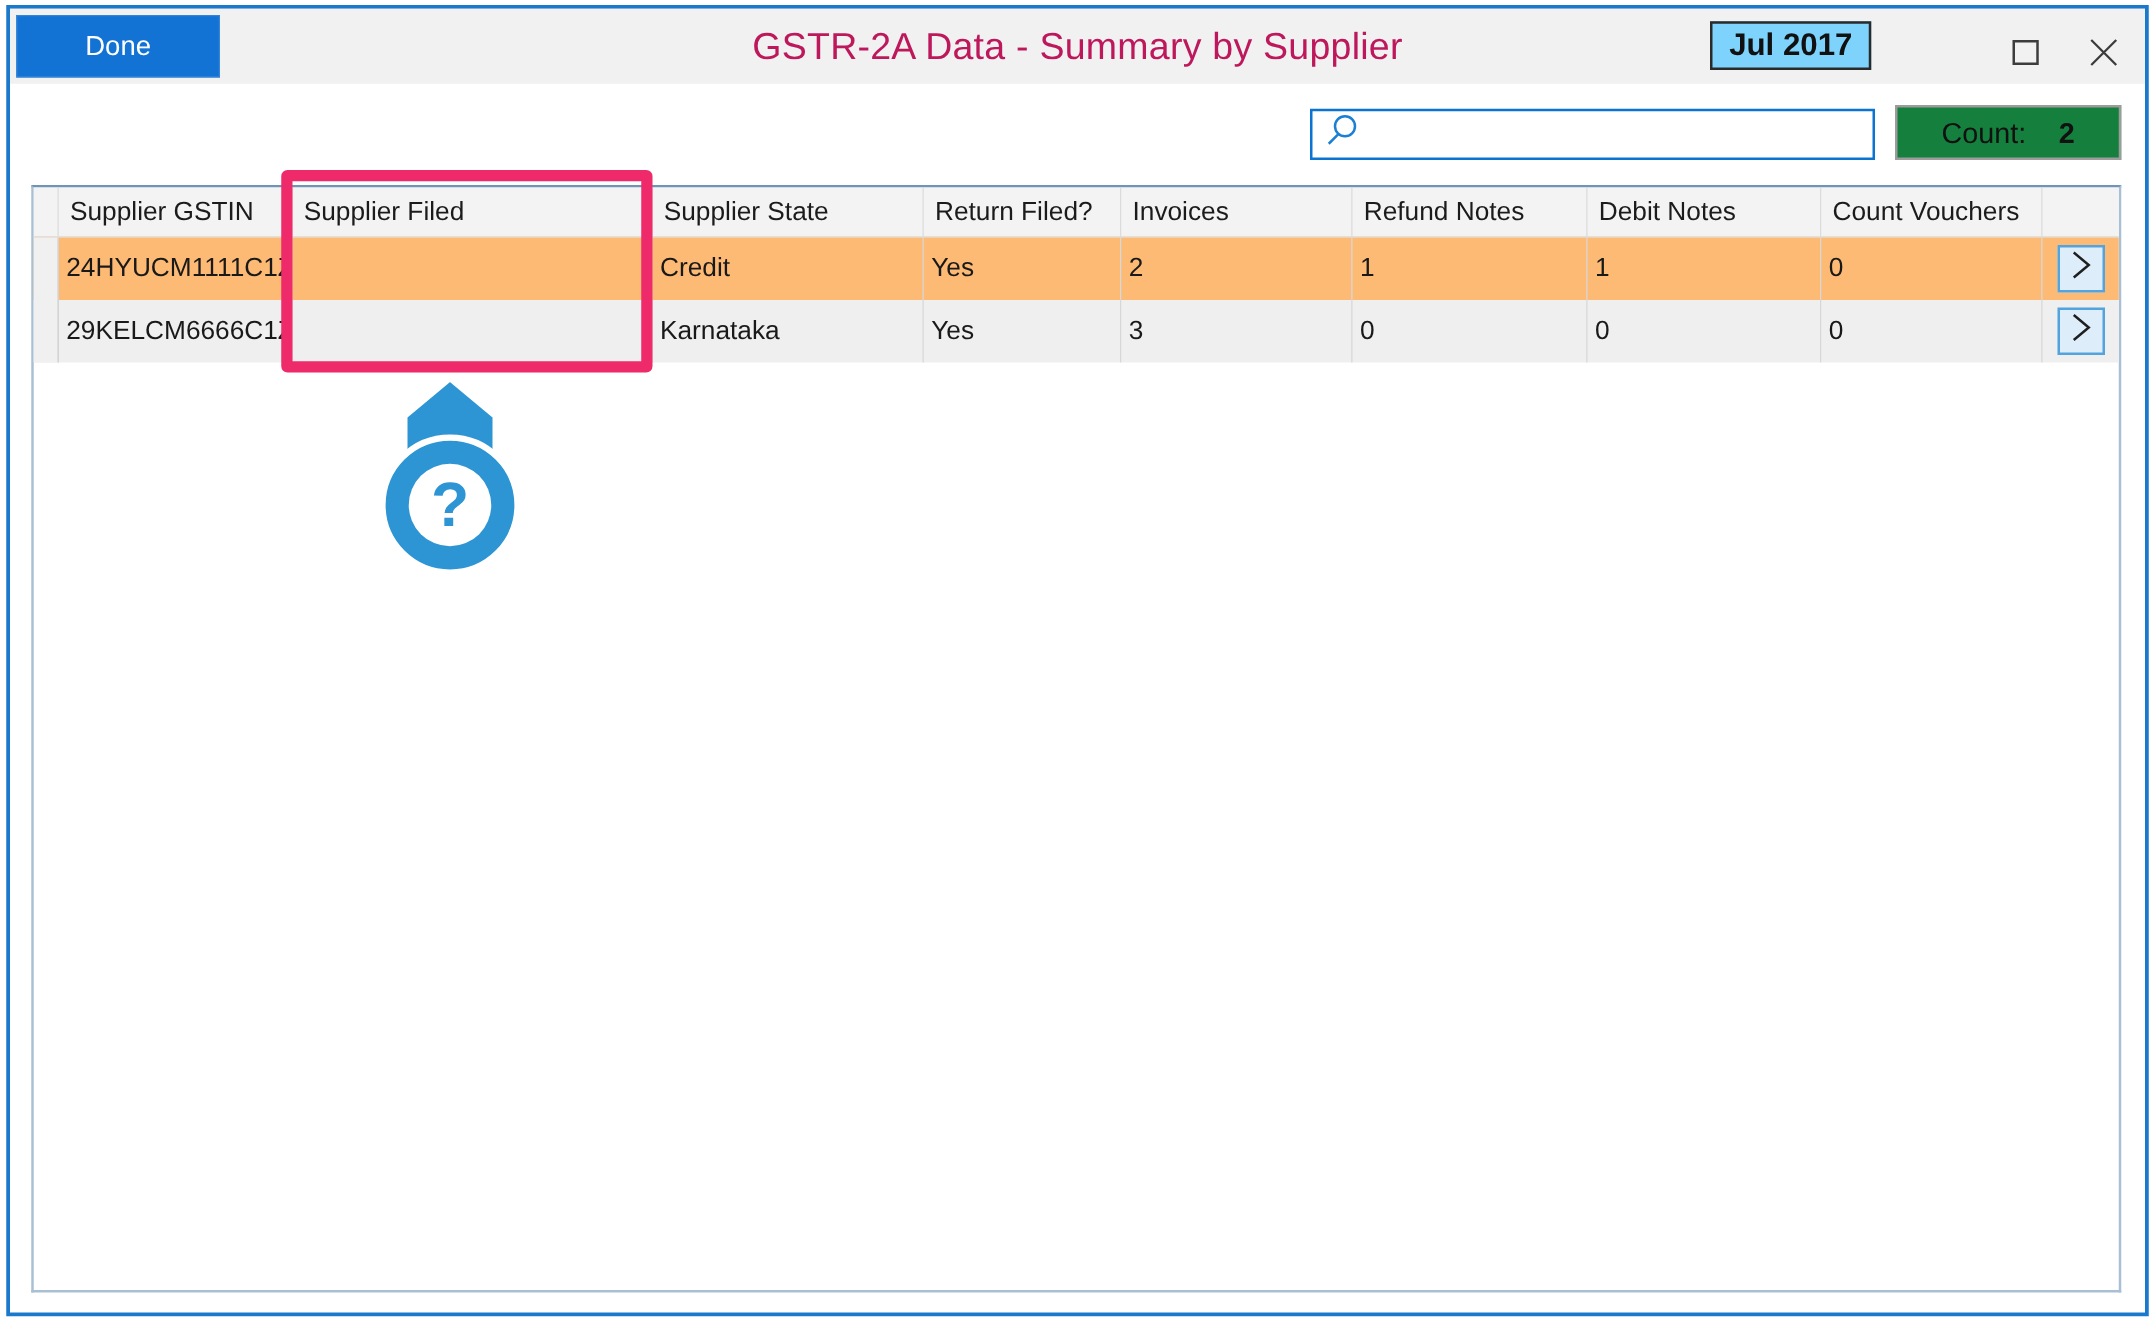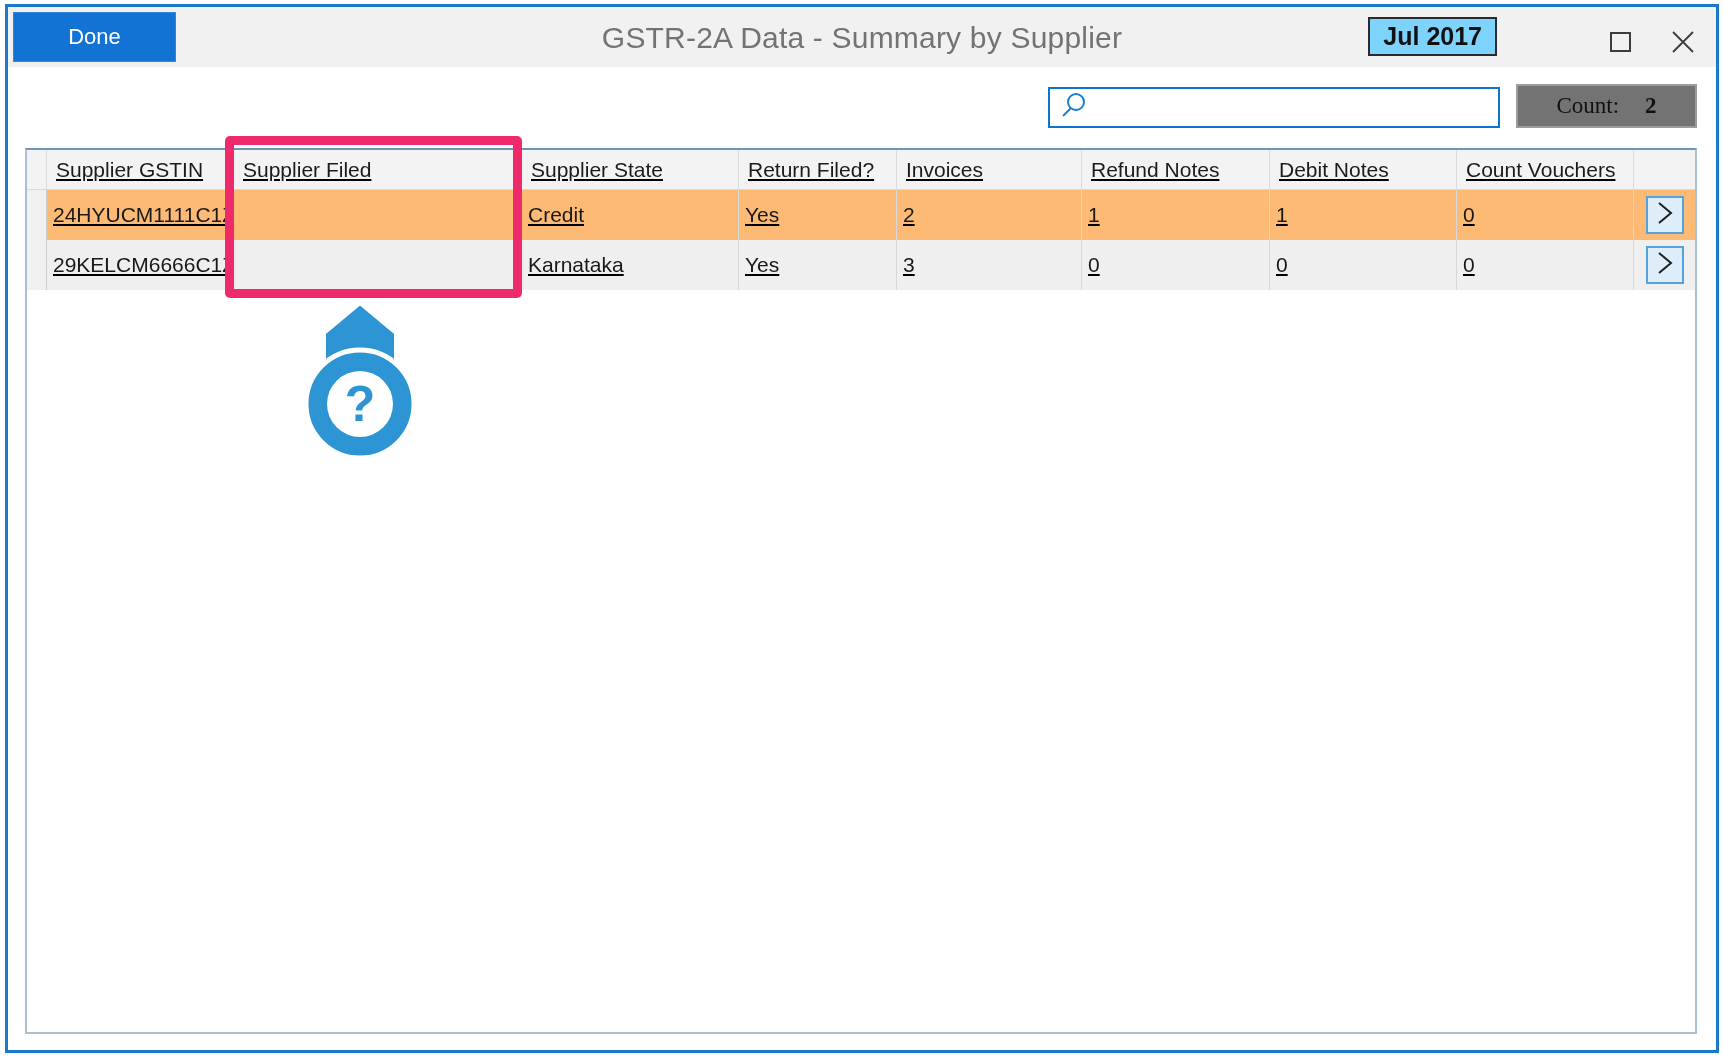--- a/index.html
+++ b/index.html
@@ -14,21 +14,21 @@
   }
   .done-btn {
     position:absolute; left:5px; top:5px; width:163px; height:50px;
     background:#1273d4; border:1px solid #3584d8; color:#ffffff;
     font-size:22px; display:flex; align-items:center; justify-content:center;
     cursor:pointer;
   }
   .window-title {
     position:absolute; left:0; right:0; top:0; height:62px;
     display:flex; align-items:center; justify-content:center;
-    font-size:30px; color:#737373; letter-spacing:0.2px;
+    font-size:30px; color:#be185d; letter-spacing:0.2px;
   }
   .period-box {
     position:absolute; right:219px; top:10px; height:39px;
     border:2px solid #2a2a2a; background:#7dd3fc;
     padding:0 13px; display:flex; align-items:center;
     font-size:25px; font-weight:bold; color:#111;
   }
   .win-btn { position:absolute; top:22px; width:30px; height:30px; display:flex; align-items:center; justify-content:center; cursor:pointer; }
   .max-btn { right:80px; }
   .close-btn { right:18px; }
@@ -37,34 +37,33 @@
     position:absolute; left:1040px; top:80px; width:452px; height:41px;
     border:2px solid #0b74d1; background:#ffffff; display:flex; align-items:center;
   }
   .search-box svg { margin-left:9px; }
   .search-input {
     border:none; outline:none; flex:1; height:100%; font-size:20px;
     font-family:"Liberation Sans", sans-serif; background:transparent; padding:0 8px; color:#222;
   }
   .count-box {
     position:absolute; right:19px; top:77px; width:181px; height:44px;
-    border:2px solid #9c9c9c; background:#737373;
+    border:2px solid #9c9c9c; background:#15803d;
     display:flex; align-items:center; justify-content:center; gap:26px;
-    font-size:23px; color:#111;font-family:Liberation Serif, serif;
+    font-size:23px; color:#111;
   }
   .count-box .count-value { font-weight:bold; }
   
   .list {
     position:absolute; left:17px; top:141px; width:1672px; height:886px;
     border:2px solid #a9bfd4; border-top-color:#6f94b5; background:#ffffff;
   }
   .grid-row {
     display:grid;
     grid-template-columns:20px 187px 288px 217px 158px 185px 188px 187px 177px 1fr;
-    text-decoration:underline;
   }
   .header-row { height:40px; background:#f3f3f3; border-bottom:1px solid #d9d9d9; }
   .header-cell {
     font-size:21px; color:#1b1b1b; display:flex; align-items:center;
     padding-left:9px; border-right:1px solid #dcdcdc; overflow:hidden; white-space:nowrap;
   }
   .header-cell:last-child { border-right:none; }
   .data-row { height:50px; background:#fdba74; }
   .data-row.alt { background:#efefef; }
   .cell {

